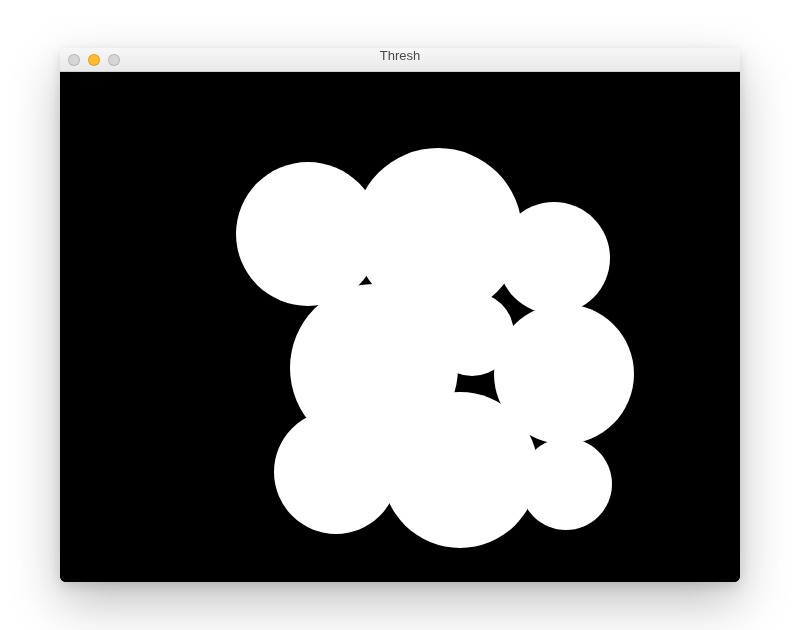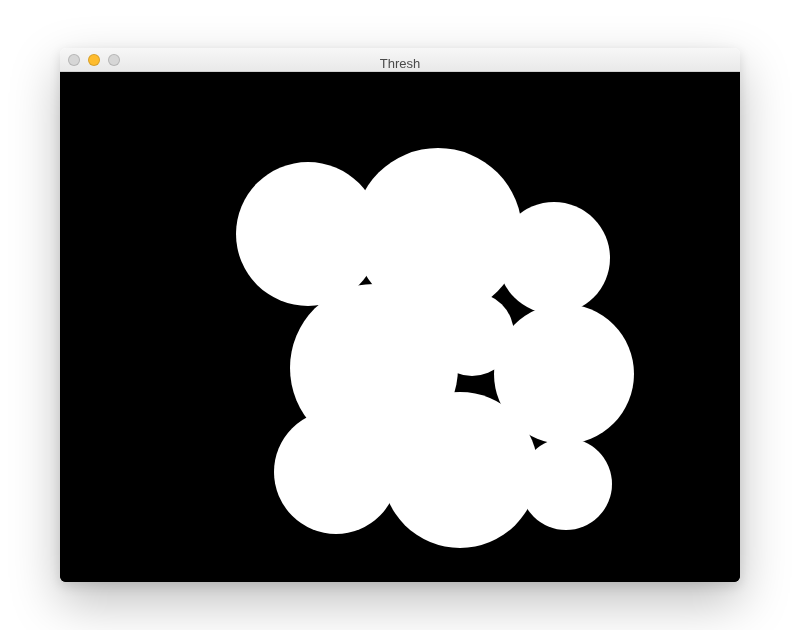--- a/index.html
+++ b/index.html
@@ -17,21 +17,21 @@
       border-radius: 6px;
       box-shadow: 0 20px 50px rgba(0,0,0,0.25), 0 4px 12px rgba(0,0,0,0.12);
       overflow: hidden;
       background: #fff;
     }
     .titlebar {
       height: 24px;
       background: linear-gradient(#f7f7f7, #e9e9e9);
       border-bottom: 1px solid #d0d0d0;
       display: flex;
-      align-items: flex-end;
+      align-items: flex-start;
       position: relative;
     }
     .traffic-lights {
       display: flex;
       gap: 8px;
       position: absolute;
       left: 8px;
       top: 50%;
       transform: translateY(-50%);
     }

